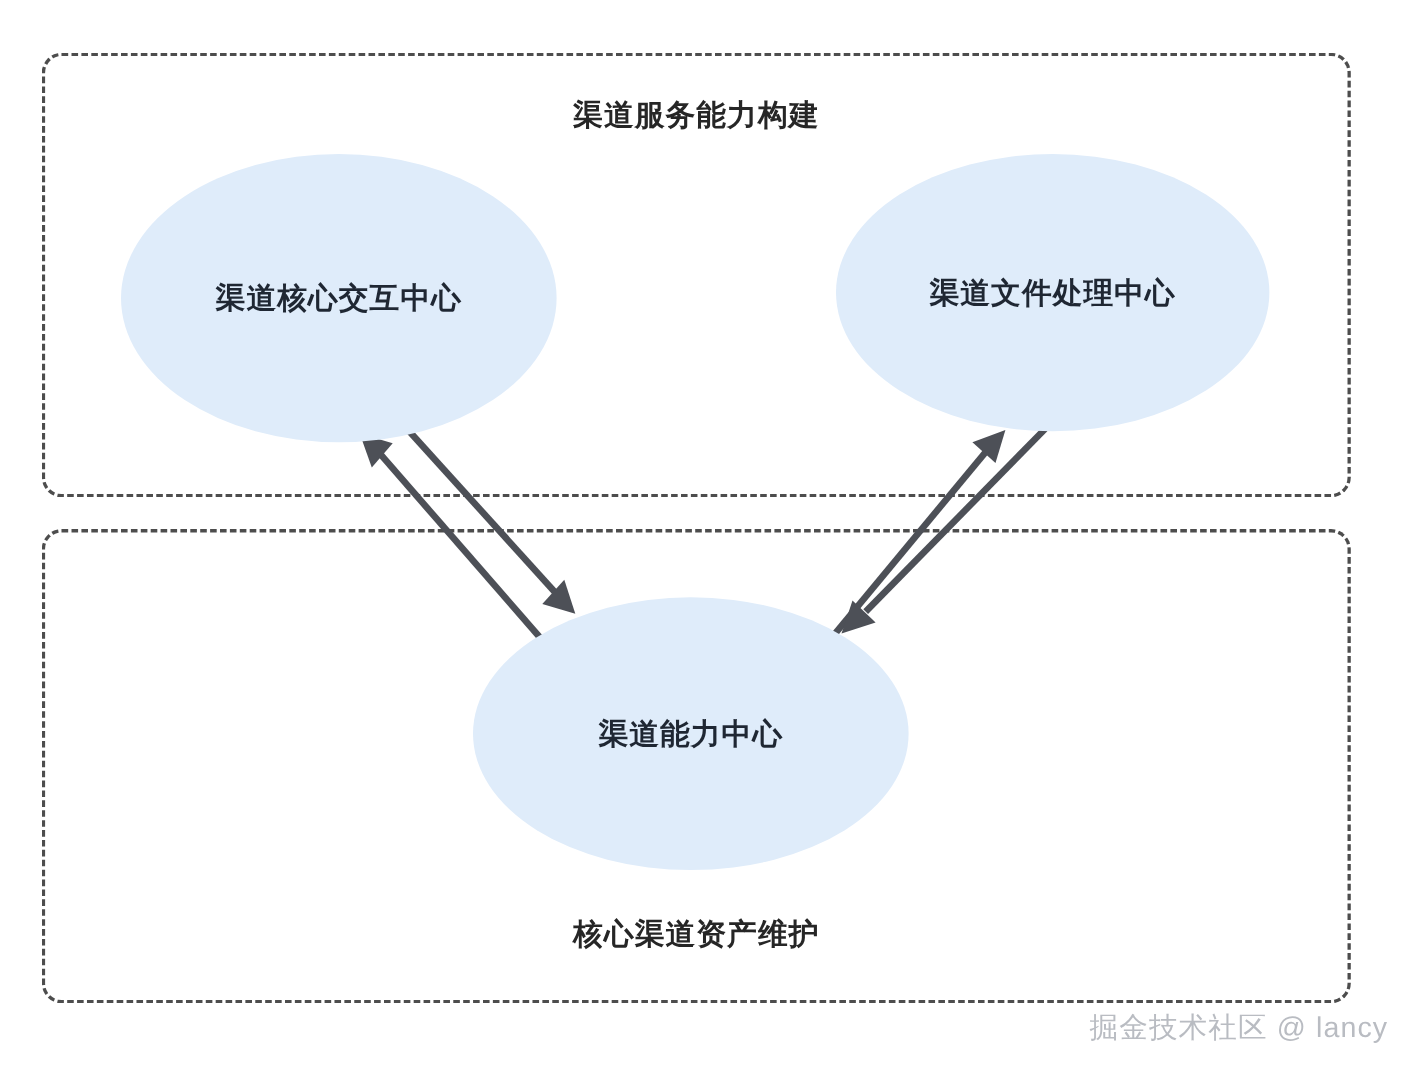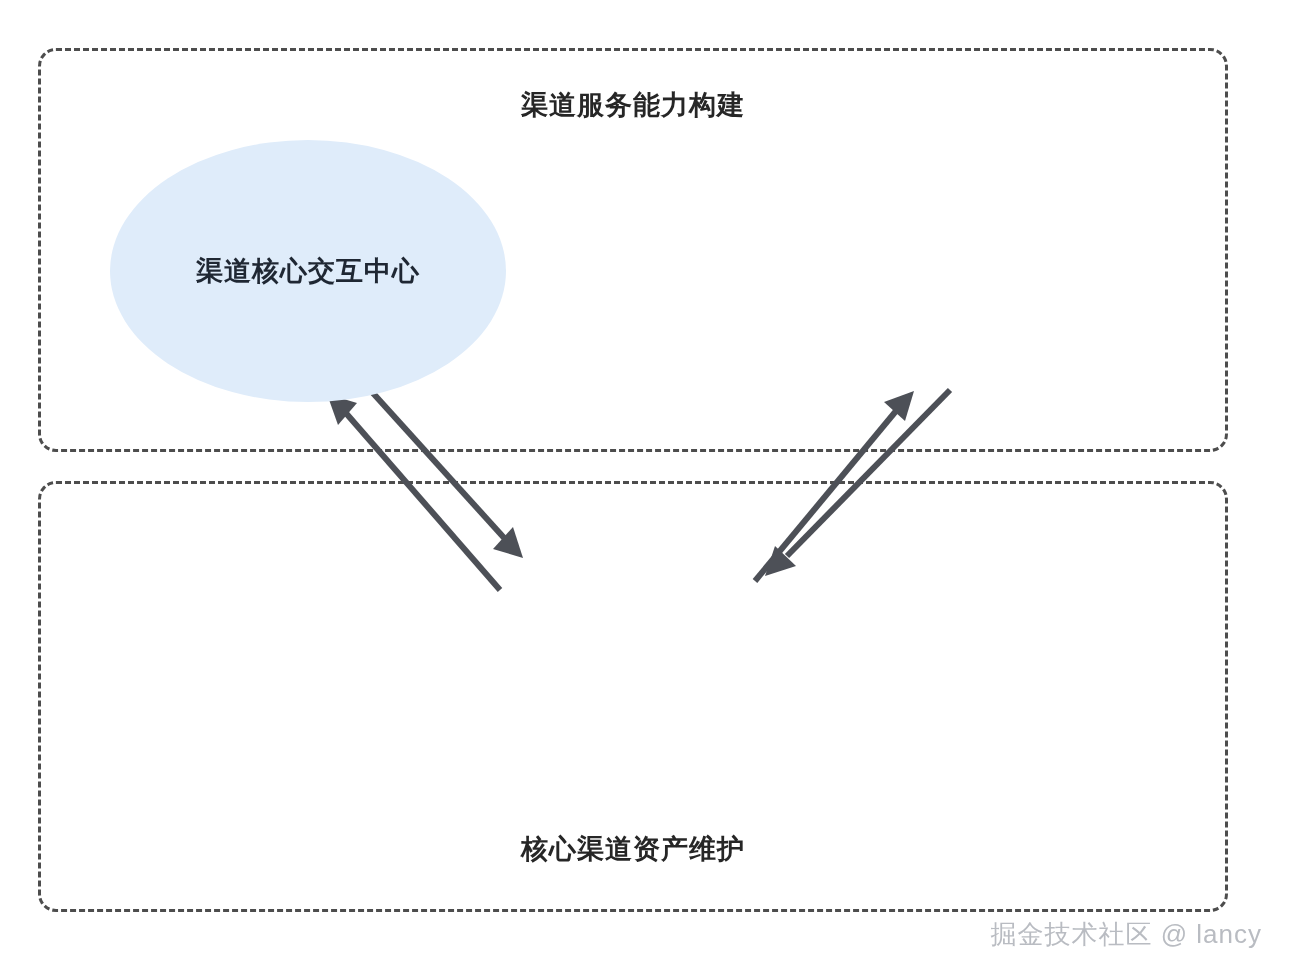--- a/index.html
+++ b/index.html
@@ -125,17 +125,23 @@
     <g>
       <line class="arrow-line" x1="950" y1="390" x2="787" y2="556"></line>
       <polygon class="arrow-head" points="765,576 775,546 796,566"></polygon>
     </g>
   </svg>
 
   <div id="node-interaction" class="node">
     <span>渠道核心交互中心</span>
   </div>
 
+  <div id="node-file" class="node">
+    <span>渠道文件处理中心</span>
+  </div>
 
+  <div id="node-capability" class="node">
+    <span>渠道能力中心</span>
+  </div>
 
   <div id="watermark">掘金技术社区 @ lancy</div>
 
 </div>
 
 </body></html>

